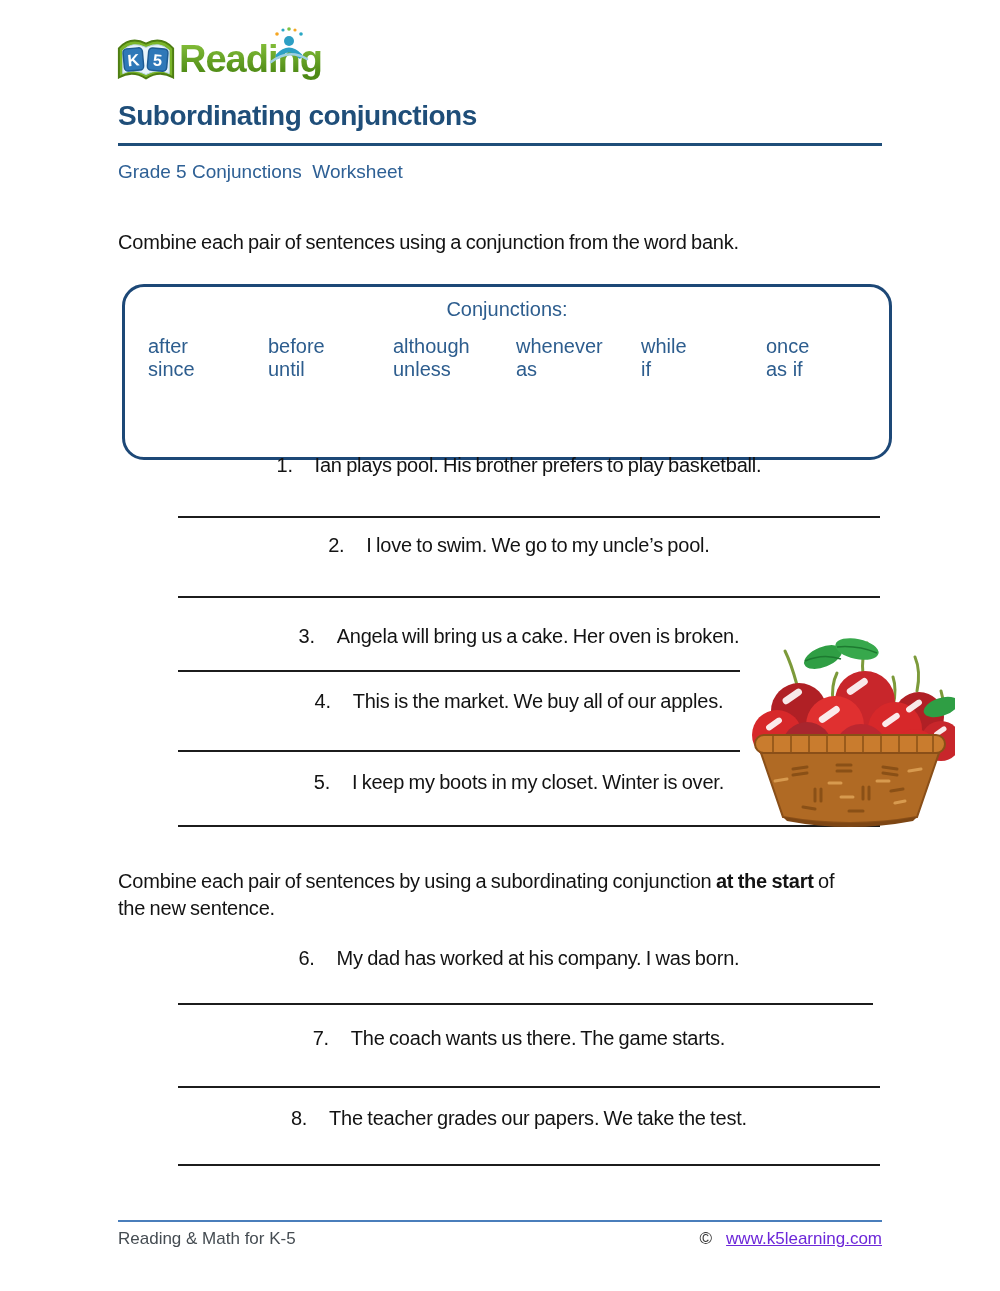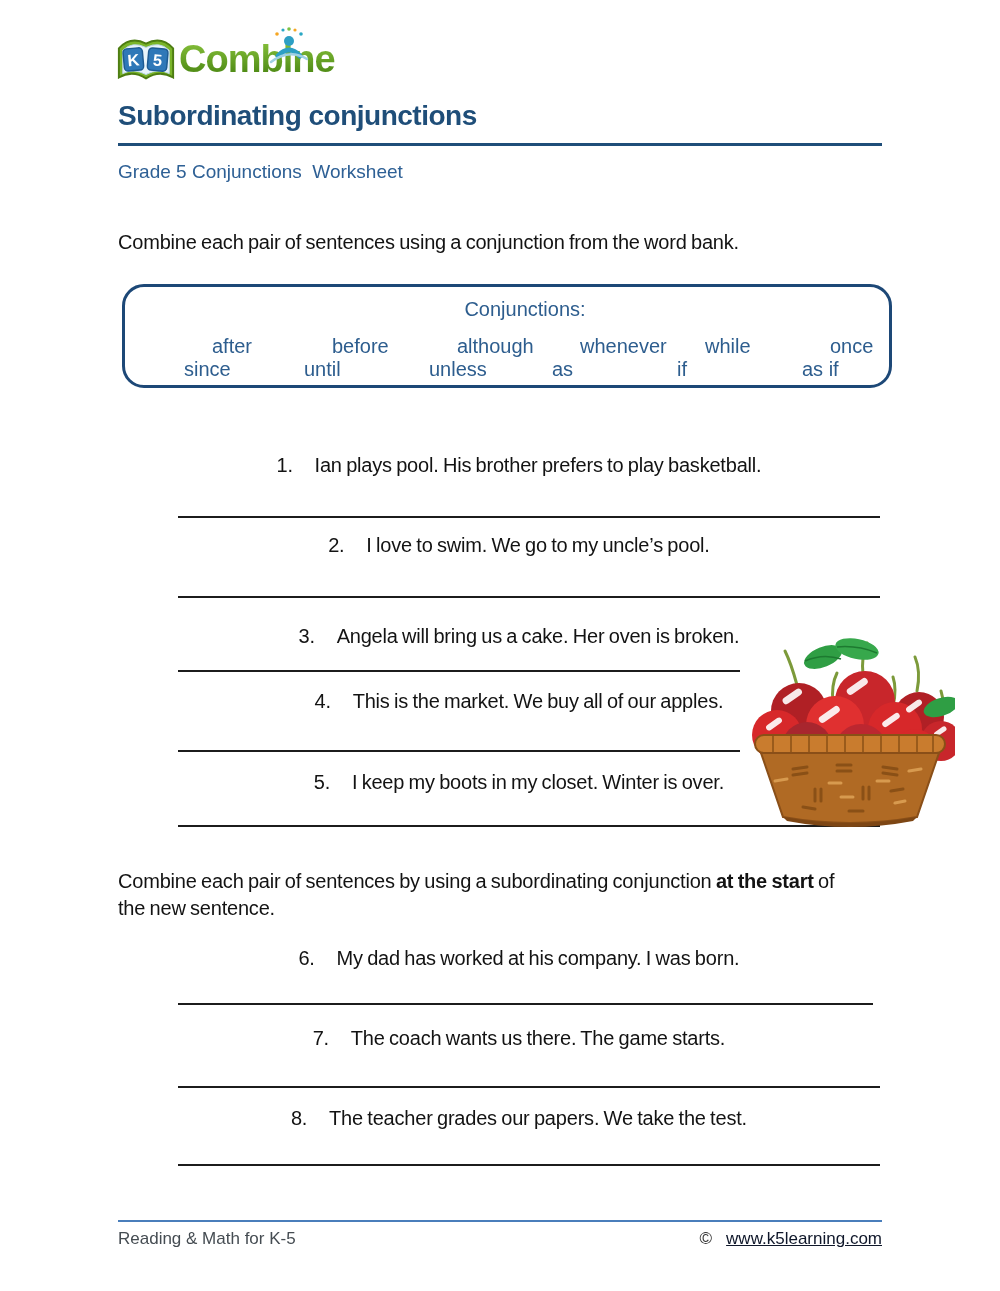--- a/index.html
+++ b/index.html
@@ -28,29 +28,29 @@
     position:absolute;left:118px;top:161px;
     font-size:19px;color:#2e6095;white-space:pre-wrap;
   }
   
   .instr{position:absolute;left:118px;margin:0;font-size:20px;line-height:27px;color:#131313;
          letter-spacing:-0.2px;word-spacing:-1px;}
   .instr1{top:229px;width:780px;}
   .instr2{top:868px;width:745px;}
   
   .wordbank{
-    position:absolute;left:122px;top:284px;width:770px;height:104px;
-    border:3px solid #1d4877;border-radius:22px;box-sizing:border-box;background:#fff;padding-left:36px;
+    position:absolute;left:122px;top:284px;width:770px;height:176px;
+    border:3px solid #1d4877;border-radius:22px;box-sizing:border-box;background:#fff;
   }
   .wordbank-title{margin-top:11px;text-align:center;font-size:20px;color:#2d5d8e;}
   .wordbank-row{
     display:grid;grid-template-columns:120px 125px 123px 125px 125px 1fr;
     padding-left:23px;font-size:20px;color:#2d5d8e;
   }
-  .wordbank-row.r1{margin-top:14px;margin-left:28px;}
+  .wordbank-row.r1{margin-top:14px;}
   .wordbank-row.r2{margin-top:0;}
   
   .q{position:absolute;left:118px;width:780px;font-size:20px;line-height:25px;
      letter-spacing:-0.2px;word-spacing:-1px;color:#131313;text-align:center;}
   .q-num{display:inline-block;width:60px;}
   .a-line{position:absolute;left:178px;height:0;border-bottom:2px solid #1c1c1c;}
   .a-line.full{width:702px;}
   .a-line.short{width:562px;}
   .a-line.l6w{width:695px;}
   .q1{top:453px;}  .l1{top:516px;}
@@ -64,42 +64,42 @@
   
   .basket{position:absolute;left:745px;top:623px;}
   
   .footer-rule{position:absolute;left:118px;top:1220px;width:764px;height:2px;background:#4a7ebb;}
   .footer{
     position:absolute;left:118px;top:1229px;width:764px;
     display:flex;justify-content:space-between;align-items:baseline;
     font-size:17px;color:#454c52;
   }
   .footer-right{display:flex;gap:14px;align-items:baseline;color:#333;}
-  .footer-link{color:#0f172a;text-decoration:underline;cursor:pointer;}
+  .footer-link{color:#6d28d9;text-decoration:underline;cursor:pointer;}
 </style>
 </head>
 <body>
 
 <div class="page">
 
   <div class="logo">
     <svg class="logo-book" width="62" height="58" viewBox="0 0 64 58">
       <path d="M4,16 Q16,3 32,11 Q48,3 60,16 L60,46 Q46,38 32,47 Q18,38 4,46 Z" fill="#7ab529" stroke="#4d7d12" stroke-width="2"></path>
       <path d="M8,18 Q18,8 32,15 Q46,8 56,18 L56,42 Q45,36 32,43 Q19,36 8,42 Z" fill="#e8f4fb" stroke="#bcd7e8" stroke-width="1"></path>
       <g transform="rotate(-5 18 28)">
         <rect x="9" y="16" width="20" height="23" rx="4" fill="#2f78b8" stroke="#1d5a92" stroke-width="1.5"></rect>
         <text x="19" y="34" text-anchor="middle" font-family="Liberation Sans, sans-serif" font-size="17" font-weight="bold" fill="#ffffff">K</text>
       </g>
       <g transform="rotate(5 44 28)">
         <rect x="34" y="16" width="20" height="23" rx="4" fill="#2f78b8" stroke="#1d5a92" stroke-width="1.5"></rect>
         <text x="44" y="34" text-anchor="middle" font-family="Liberation Sans, sans-serif" font-size="17" font-weight="bold" fill="#ffffff">5</text>
       </g>
     </svg>
     <div class="logo-wordmark">
-      <span class="logo-learning">Combine</span>
+      <span class="logo-learning">Reading</span>
       <svg class="logo-figure" width="44" height="44" viewBox="0 0 44 44">
         <circle cx="10" cy="8" r="1.8" fill="#f6a623"></circle>
         <circle cx="16" cy="4" r="1.6" fill="#2aa8c4"></circle>
         <circle cx="22" cy="3" r="1.8" fill="#7bc143"></circle>
         <circle cx="28" cy="4" r="1.6" fill="#f6a623"></circle>
         <circle cx="34" cy="8" r="1.8" fill="#2aa8c4"></circle>
         <circle cx="22" cy="15" r="5" fill="#2d9fc4"></circle>
         <path d="M11,30 Q22,18 33,30" stroke="#2d9fc4" stroke-width="5" fill="none" stroke-linecap="round"></path>
         <path d="M4,36 Q22,22 40,33" stroke="#9fd0e2" stroke-width="2.5" fill="none" stroke-linecap="round"></path>
       </svg>

